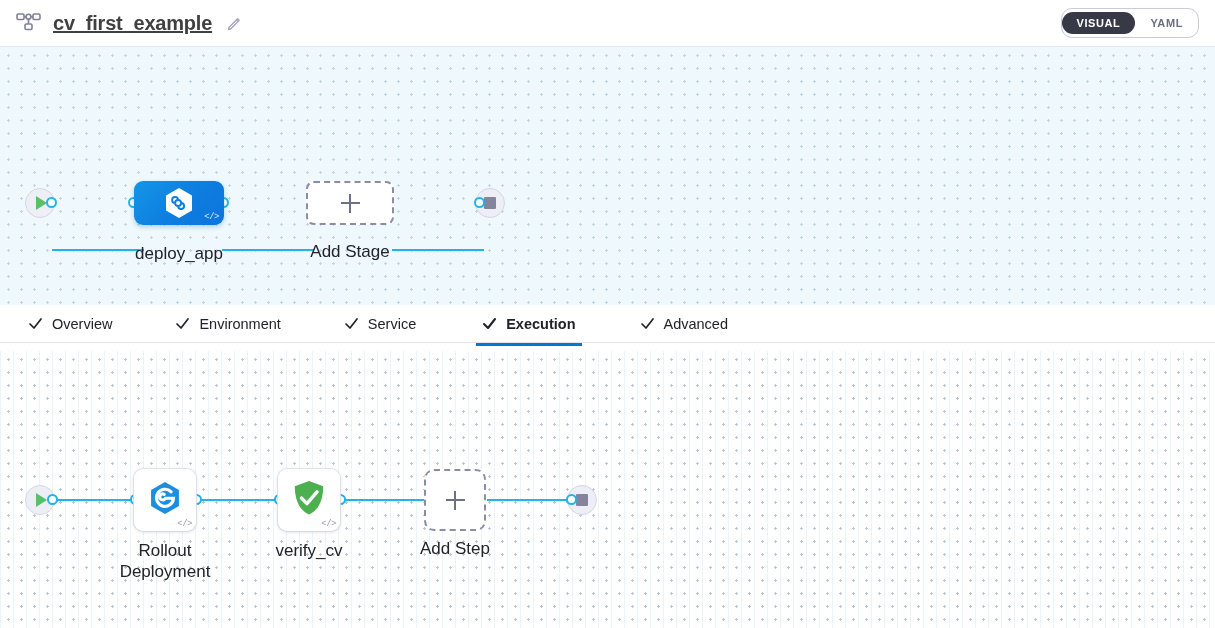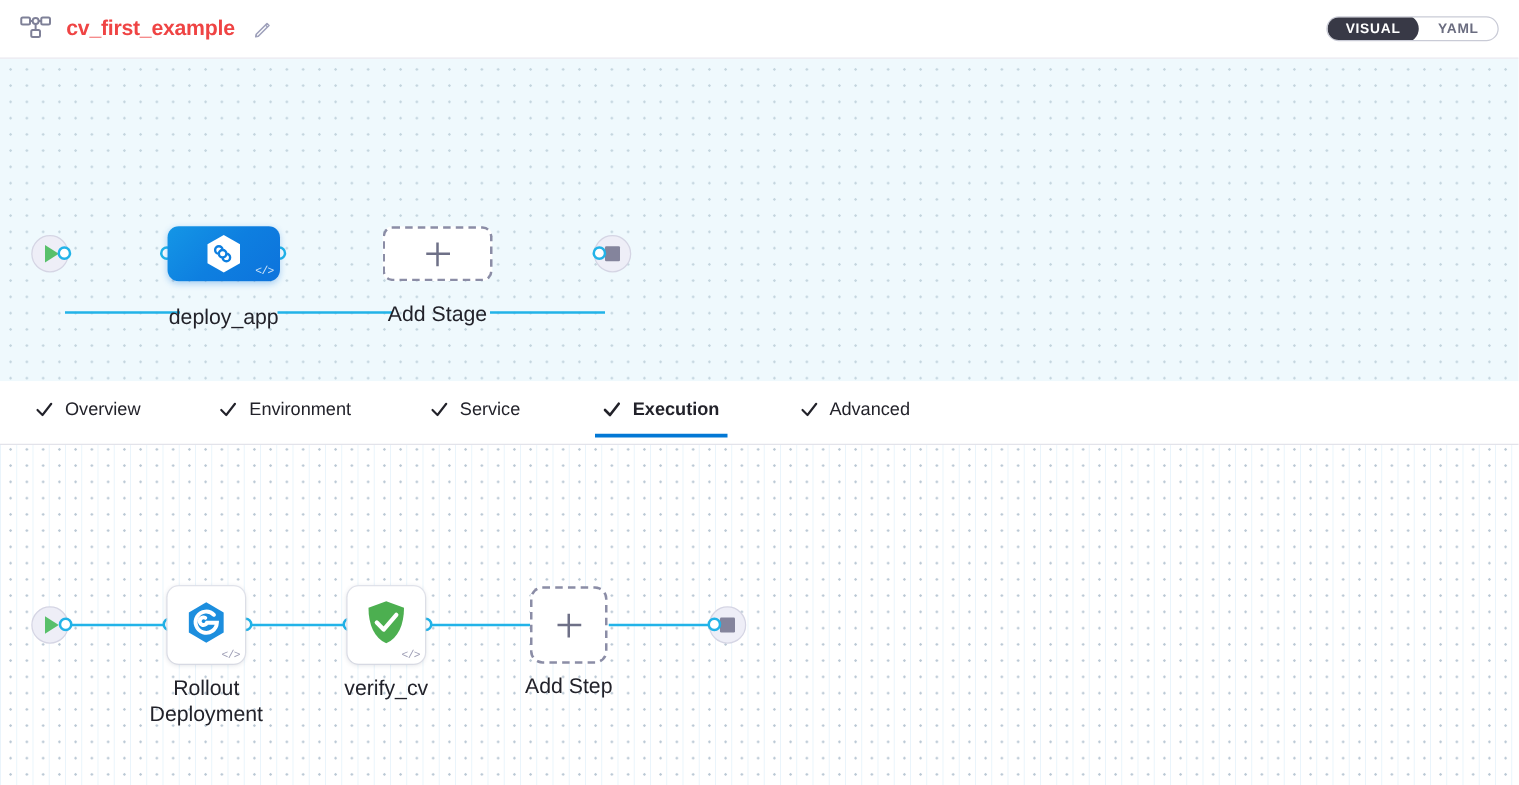--- a/index.html
+++ b/index.html
@@ -33,37 +33,38 @@
     padding: 0 16px;
     z-index: 30;
   }
   .header-left {
     display: flex;
     align-items: center;
     gap: 11px;
   }
   .pipeline-glyph { width: 26px; height: 22px; display: block; flex: none; }
   .pipeline-title {
-    font-size: 17px;
+    font-size: 20px;
     font-weight: bold;
-    color: #ef4444;
+    color: #404040;
     letter-spacing: -0.2px;
     white-space: nowrap;
+    text-decoration: underline;
   }
   .edit-pencil { width: 16px; height: 16px; display: block; flex: none; margin-left: 4px; cursor: pointer; }
 
   .header-right {
     margin-left: auto;
     display: flex;
     align-items: center;
   }
   .mode-toggle {
     display: flex;
     align-items: center;
-    height: 20px;
+    height: 30px;
     border: 1px solid #c9cbd6;
     border-radius: 11px;
     background: #ffffff;
     overflow: hidden;
     cursor: pointer;
   }
   .mode-opt {
     height: 22px;
     display: flex;
     align-items: center;
@@ -90,25 +91,25 @@
     background-image:
       radial-gradient(circle, #c3d5de 1px, transparent 1.1px);
     background-size: 13px 13px;
     background-position: 2px 2px;
     overflow: hidden;
   }
 
   .tab-bar {
     position: absolute;
     left: 0; top: 305px;
-    width: 1215px; height: 51px;
+    width: 1215px; height: 38px;
     background: #ffffff;
     border-bottom: 1px solid #e3e3ea;
     display: flex;
-    align-items: flex-start;
+    align-items: center;
     z-index: 20;
   }
   .tab {
     display: flex;
     align-items: center;
     gap: 9px;
     height: 45px;
     padding: 0 6px;
     position: relative;
     cursor: pointer;

